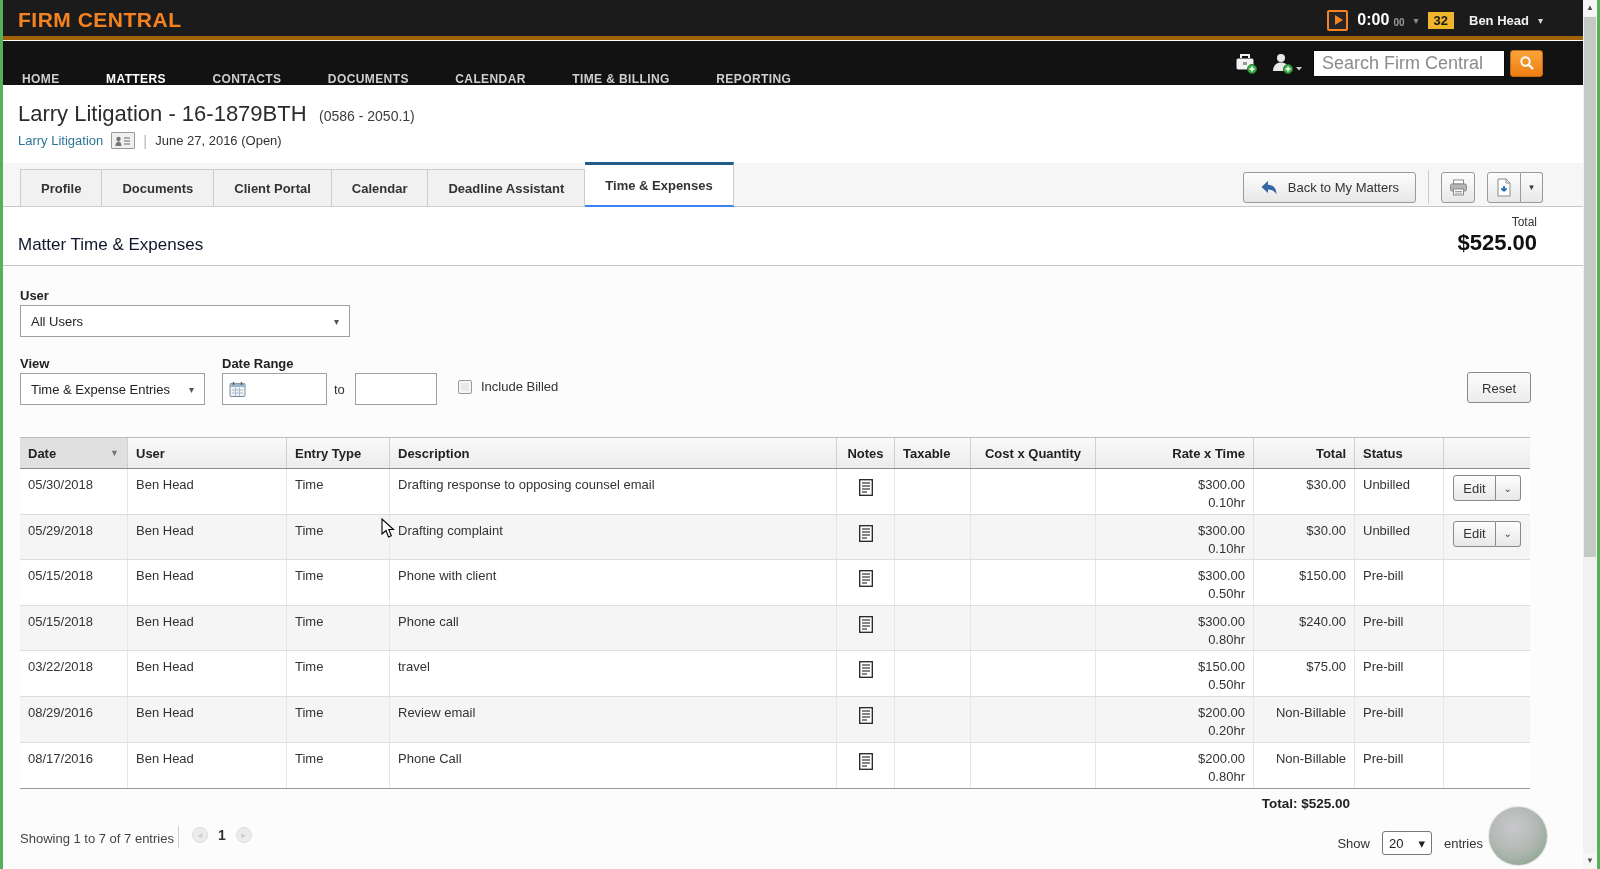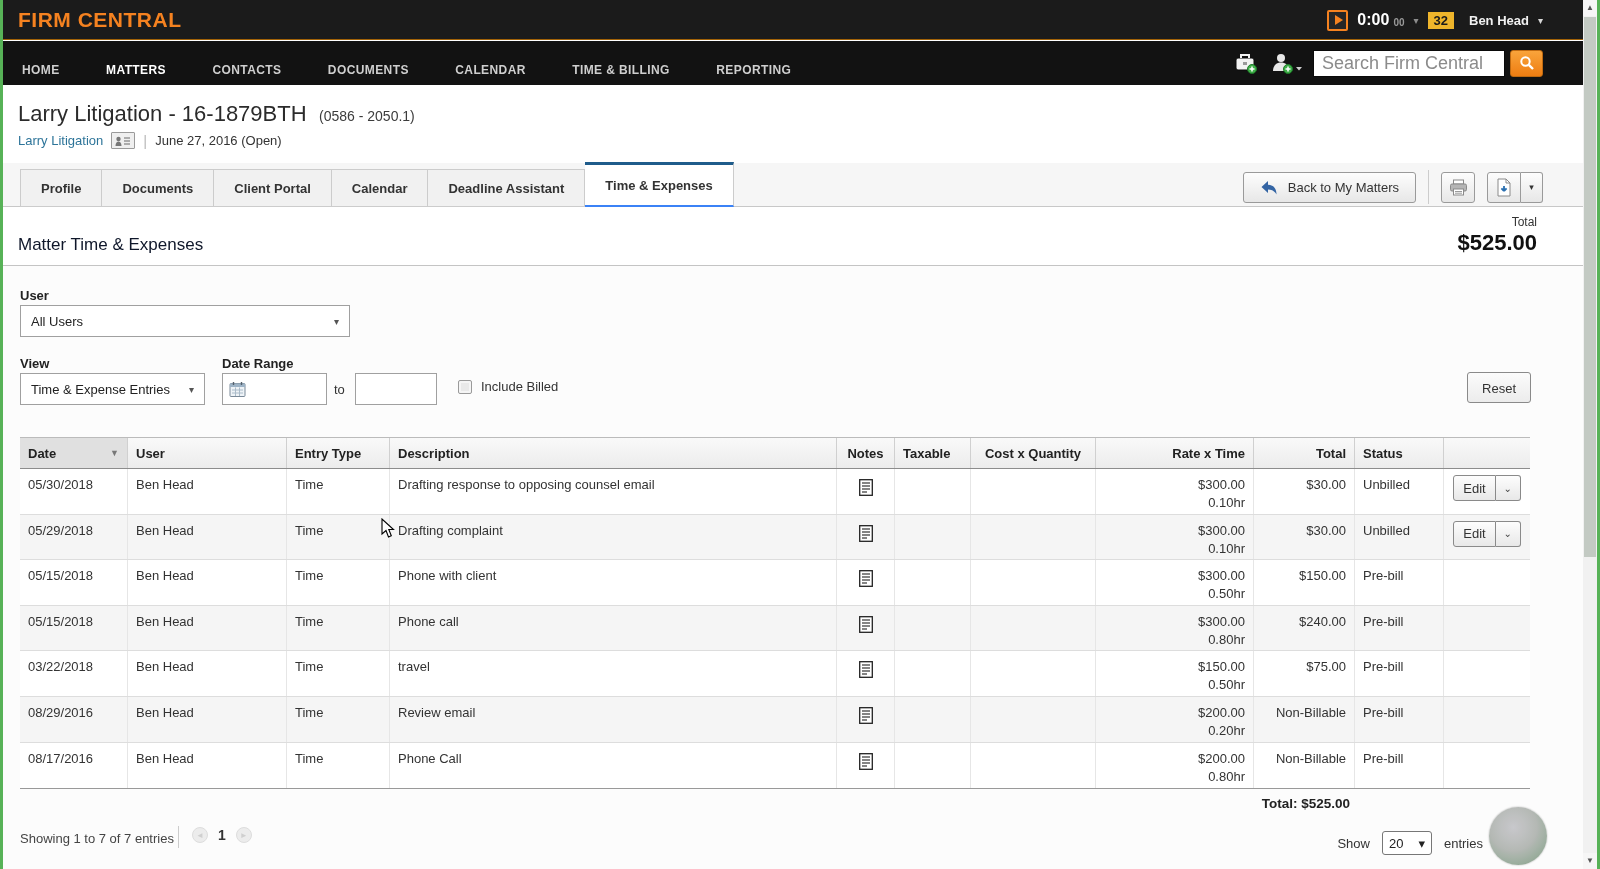--- a/index.html
+++ b/index.html
@@ -14,36 +14,36 @@
   #scrollbar { position:absolute; top:0; right:3px; width:14px; height:869px; background:#f1f1f1; z-index:55; }
   .sb-btn { position:absolute; left:0; width:14px; height:16px; background:#f6f6f6; color:#555; font-size:8px; text-align:center; line-height:16px; }
   #sb-up { top:0; }
   #sb-down { bottom:0; }
   #sb-thumb { position:absolute; top:17px; left:1px; width:12px; height:540px; background:#c3cac3; }
 
   
   #page { position:absolute; left:0; top:0; width:1583px; height:869px; background:#fff; }
 
   
-  #topbar { position:absolute; left:0; top:0; width:100%; height:40px; background:#1b1b1b; border-bottom:1px solid #a16207; }
+  #topbar { position:absolute; left:0; top:0; width:100%; height:40px; background:#1b1b1b; border-bottom:4px solid #a16207; }
   #brand { position:absolute; left:18px; top:8px; font-size:21px; font-weight:bold; letter-spacing:.5px; color:#F58220; }
   #topbar-right { position:absolute; right:40px; top:0; height:40px; display:flex; align-items:center; gap:9px; }
   #timer-play { width:21px; height:21px; border:2px solid #F58220; border-radius:2px; background:#262626; display:flex; align-items:center; justify-content:center; }
   #timer-play .tri { width:0; height:0; border-left:8px solid #F58220; border-top:5px solid transparent; border-bottom:5px solid transparent; margin-left:2px; }
   #timer-time { color:#fff; font-weight:bold; font-size:16px; }
   #timer-sec { color:#9a9a9a; font-weight:bold; font-size:10px; margin-left:-5px; margin-top:4px; }
   .chev { font-size:10px; color:#8d8d8d; }
   #notif-badge { background:#EFB52B; color:#1a1a1a; font-weight:bold; font-size:13px; padding:1px 6px; }
   #user-name { color:#f0f0f0; font-weight:bold; font-size:13px; margin-left:6px; }
   #user-chev { color:#d8d8d8; font-size:10px; }
 
   
   #navbar { position:absolute; left:0; top:41px; width:100%; height:44px; background:#121212; }
   .nav-item { position:relative; color:#cfcfcf; font-size:12px; font-weight:bold; letter-spacing:.4px; padding:0 2px; margin-right:38px; cursor:pointer; line-height:44px; display:inline-block; }
-  #nav-items { position:absolute; left:20px; top:7px; height:44px; white-space:nowrap; }
+  #nav-items { position:absolute; left:20px; top:16px; height:44px; white-space:nowrap; }
   .nav-item.active { color:#fff; }
   .nav-item.active:after { content:""; position:absolute; left:50%; margin-left:-7px; bottom:0; width:0; height:0;
       border-left:7px solid transparent; border-right:7px solid transparent; border-bottom:7px solid #f4f4f4; }
   #nav-right { position:absolute; right:40px; top:0; height:44px; display:flex; align-items:center; gap:10px; }
   .nav-ic { display:flex; align-items:flex-end; }
   #search-box { display:flex; align-items:center; }
   #search-input { width:192px; height:27px; border:1px solid #0a0a0a; background:#fff; font-size:18px; color:#333; padding:0 8px; font-family:"Liberation Sans",sans-serif; }
   #search-input::placeholder { color:#8b8b8b; }
   #search-btn { width:33px; height:27px; margin-left:5px; border:1px solid #c06a10; border-radius:3px;
       background:linear-gradient(#f9a43b,#ee7d12); display:flex; align-items:center; justify-content:center; cursor:pointer; }

